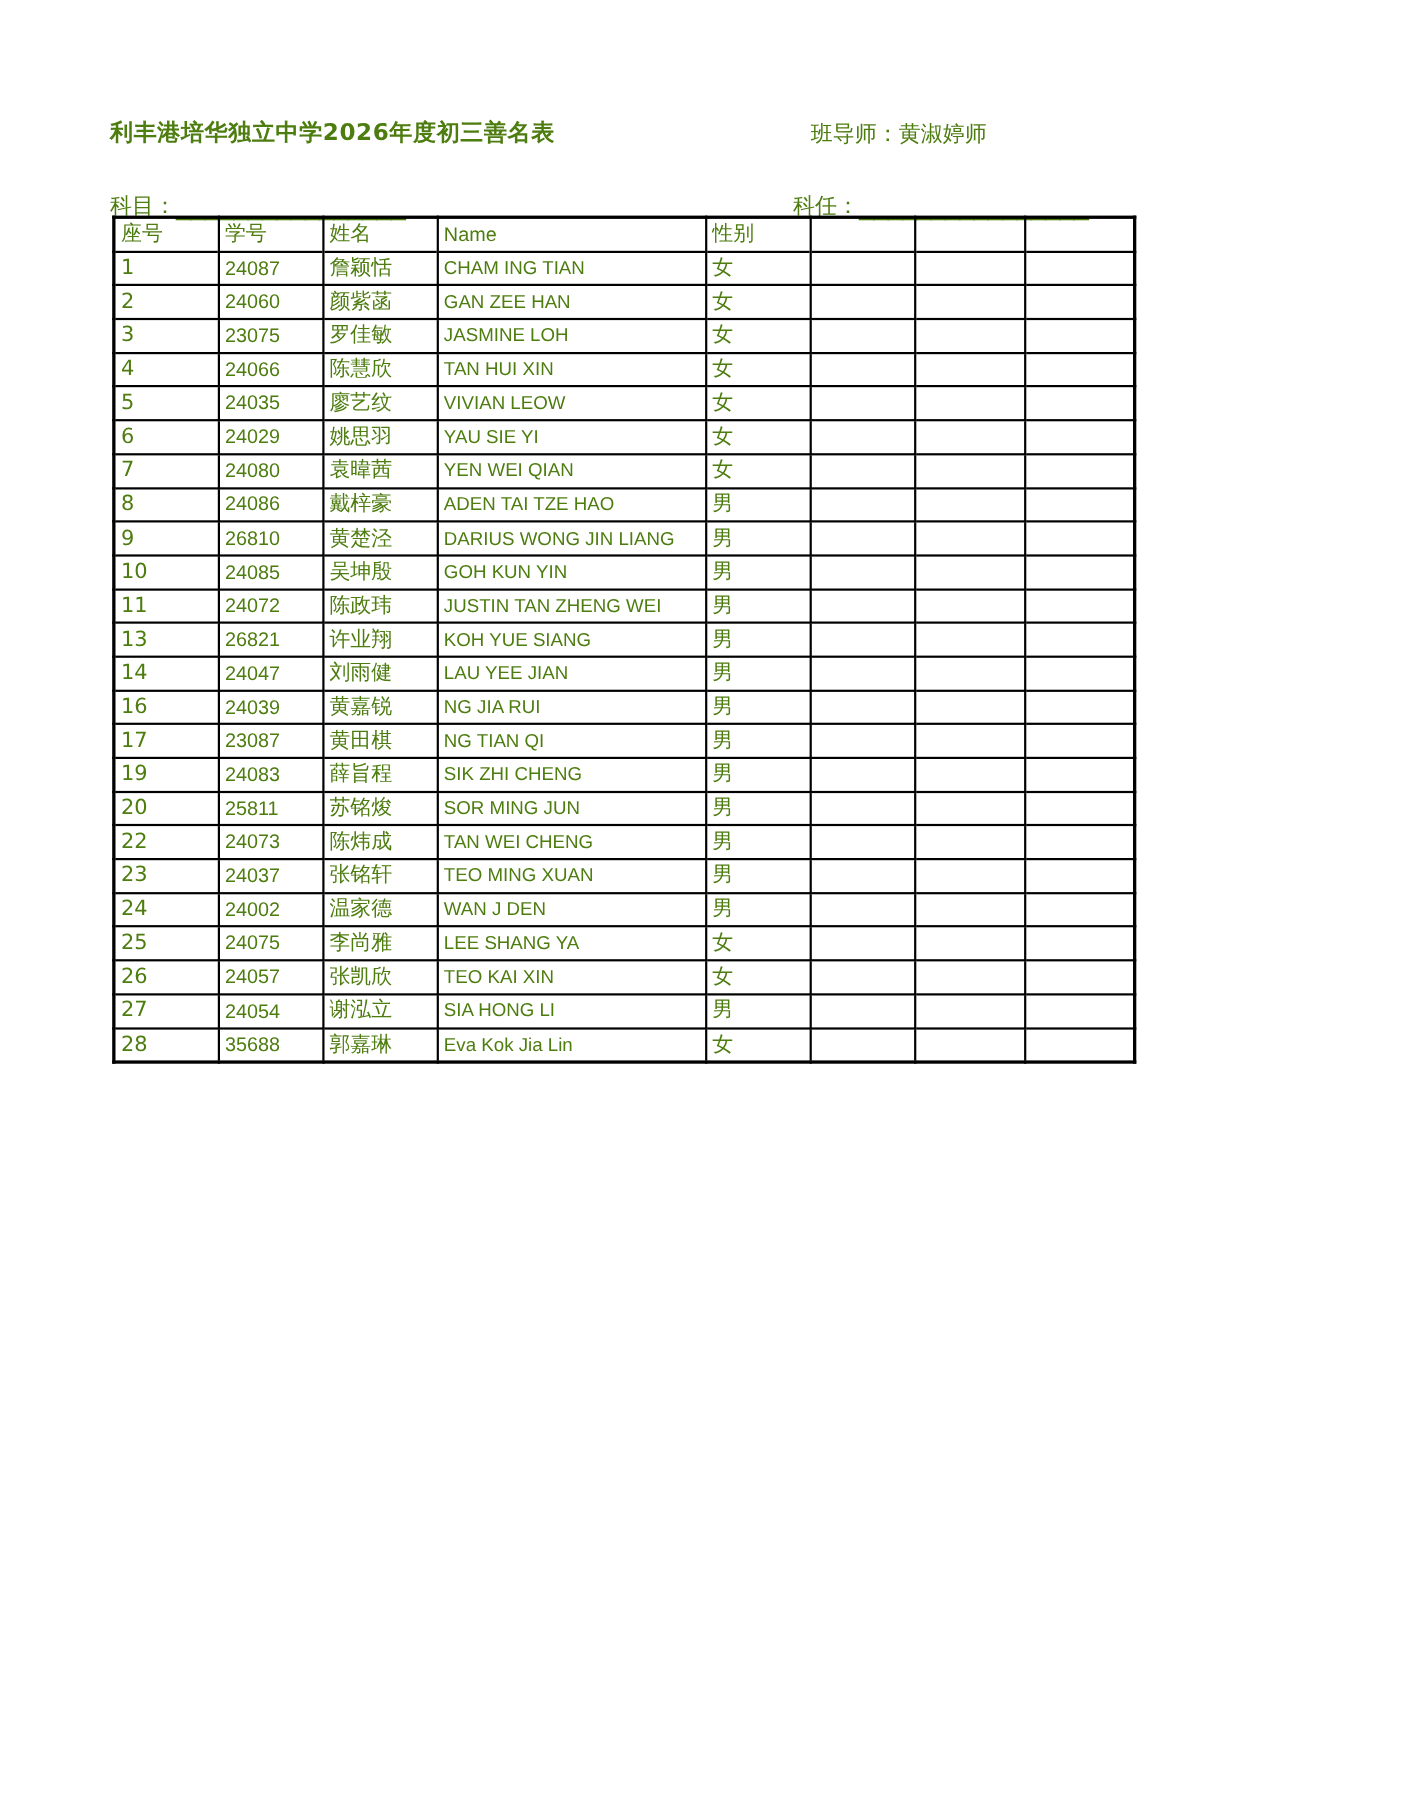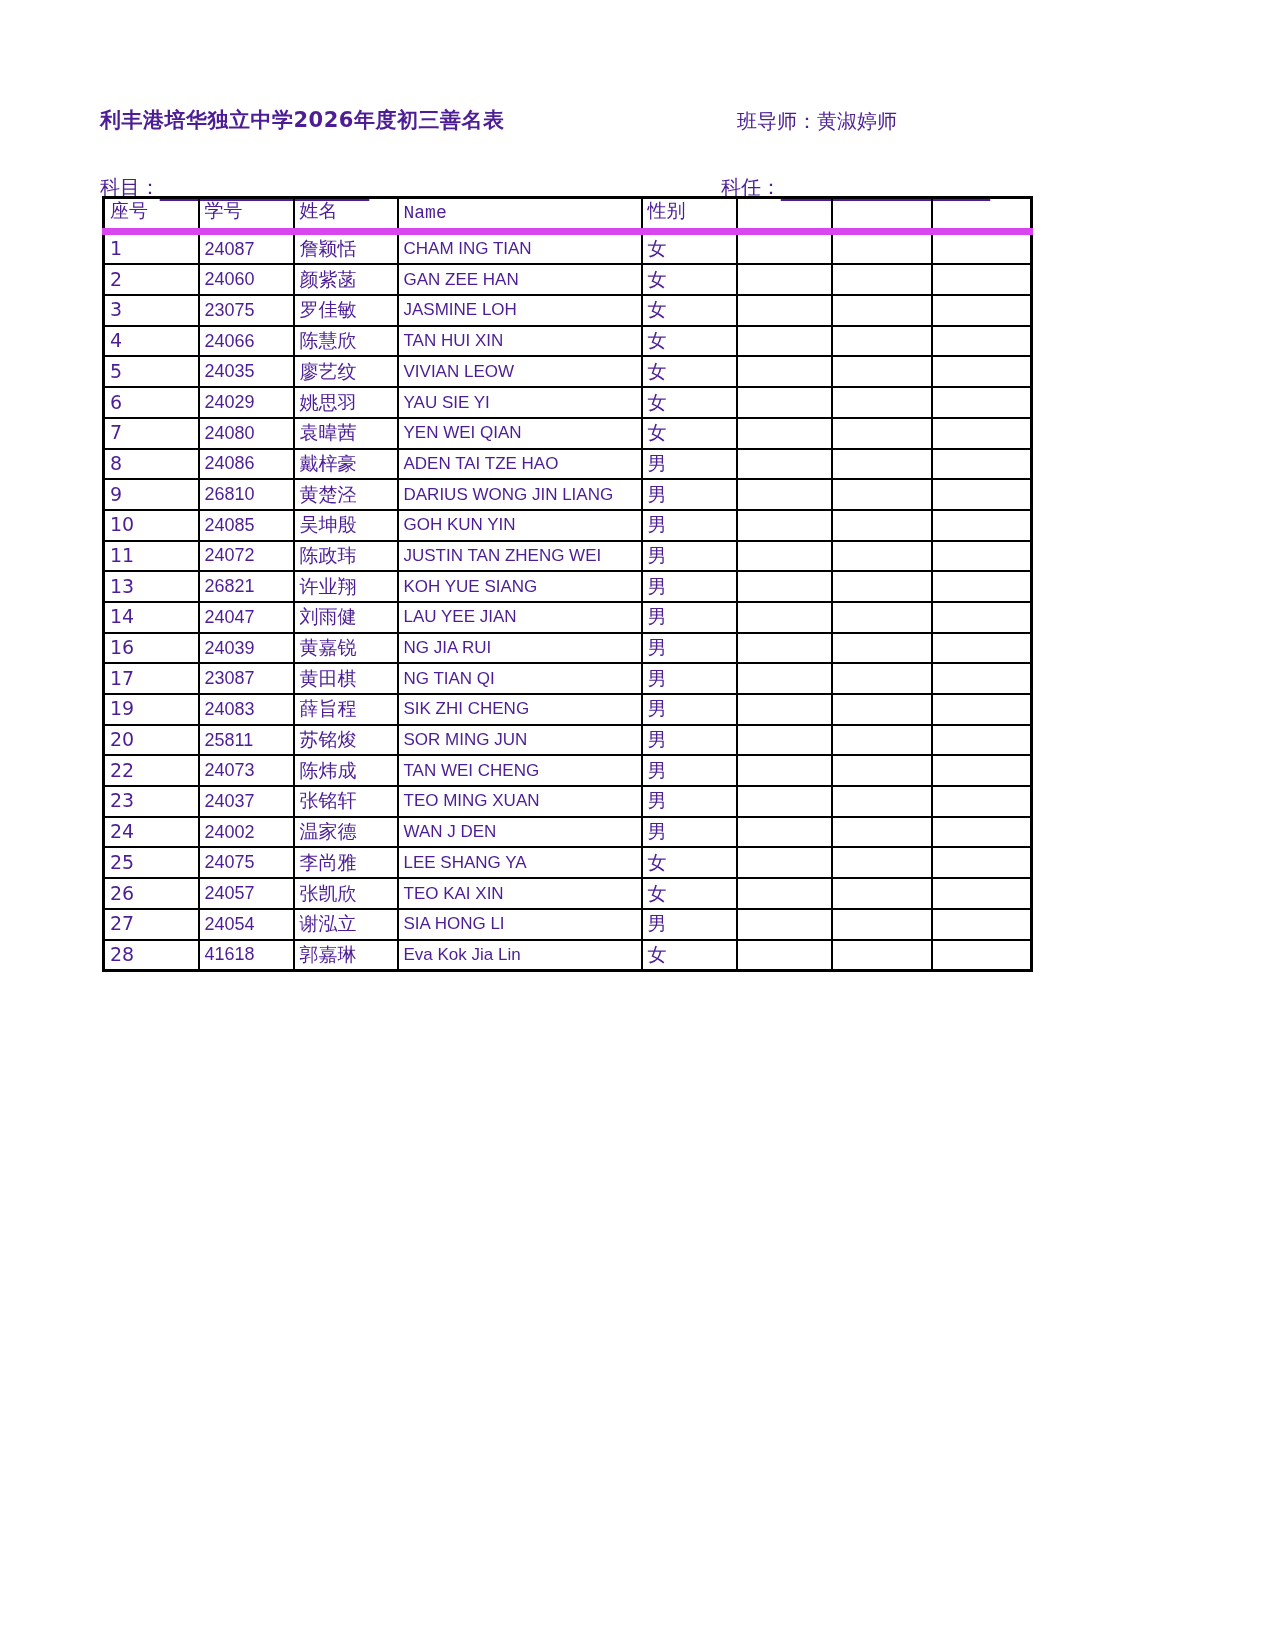--- a/index.html
+++ b/index.html
@@ -6,21 +6,21 @@
     margin: 0;
     padding: 0;
     background: #ffffff;
   }
   .page {
     position: relative;
     width: 1275px;
     height: 1650px;
     background: #ffffff;
     font-family: "DejaVu Sans", sans-serif;
-    color: #4c1d95;
+    color: #4d7c0f;
     overflow: hidden;
   }
   .doc-title {
     position: absolute;
     left: 100px;
     top: 106px;
     font-size: 21px;
     font-weight: bold;
     letter-spacing: 0.5px;
     white-space: nowrap;
@@ -65,22 +65,21 @@
     height: 28.7px;
     padding: 0 0 0 5px;
     vertical-align: middle;
     text-align: left;
     font-weight: normal;
     overflow: hidden;
     white-space: nowrap;
     line-height: 1.05;
   }
   table.roster thead th {
-    border-bottom: 7px solid #d946ef;
-    font-family: Liberation Mono, monospace;
+    border-bottom: 1px solid #d946ef;
   }
   .h-cn, .c-seat, .c-cn, .c-gender {
     font-size: 19px;
     font-family: "DejaVu Sans", sans-serif;
   }
   .h-en, .c-id, .c-en {
     font-size: 18px;
     font-family: "Liberation Sans", sans-serif;
   }
   .c-en { font-size: 17px; }
@@ -374,21 +373,21 @@
       <td class="c-cn">谢泓立</td>
       <td class="c-en">SIA HONG LI</td>
       <td class="c-gender">男</td>
       <td class="c-empty"></td>
       <td class="c-empty"></td>
       <td class="c-empty"></td>
     </tr>
 
     <tr>
       <td class="c-seat">28</td>
-      <td class="c-id">41618</td>
+      <td class="c-id">35688</td>
       <td class="c-cn">郭嘉琳</td>
       <td class="c-en">Eva Kok Jia Lin</td>
       <td class="c-gender">女</td>
       <td class="c-empty"></td>
       <td class="c-empty"></td>
       <td class="c-empty"></td>
     </tr>
   </tbody>
   </table>
 

